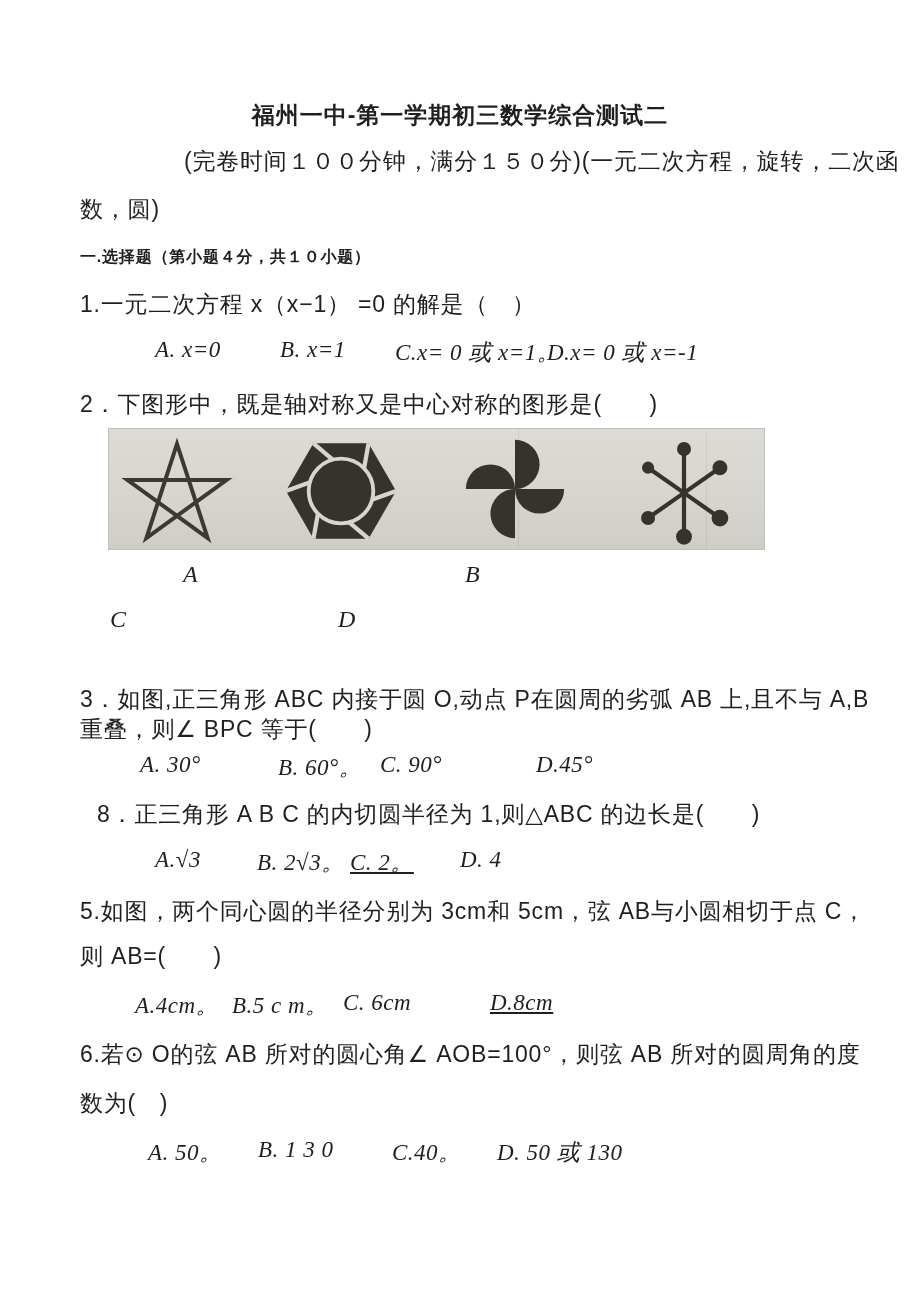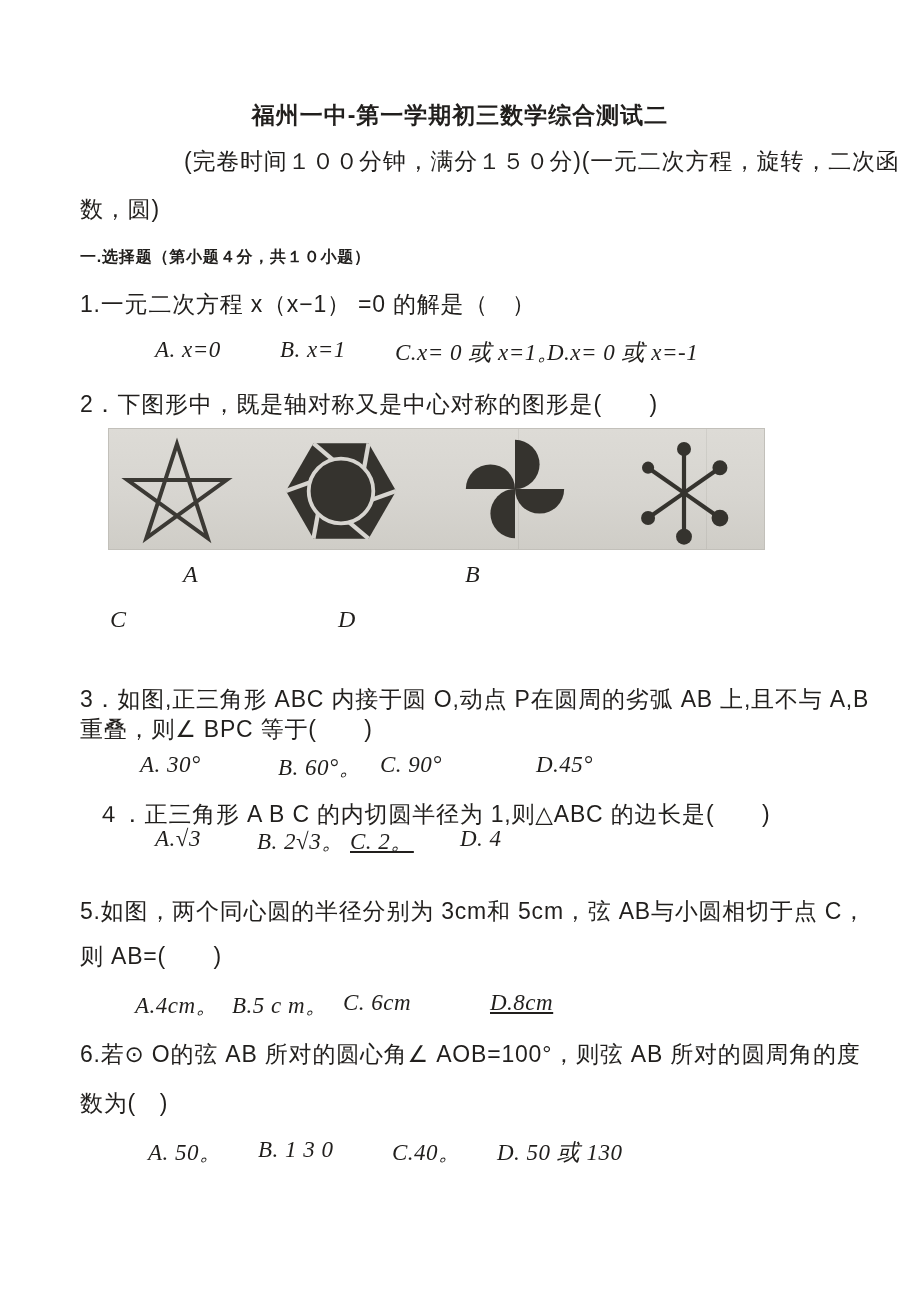--- a/index.html
+++ b/index.html
@@ -105,22 +105,22 @@
 
   <div class="abs cn" style="left:80px;top:650px;margin-top:35px;">3．如图,正三角形 ABC 内接于圆 O,动点 P在圆周的劣弧 AB 上,且不与 A,B</div>
   <div class="abs cn" style="left:80px;top:704px;margin-top:11px;">重叠，则∠ BPC 等于(　　)</div>
   <div class="opt-row" style="top:752px;">
     <span class="opt" style="left:140px;">A.  30°</span>
     <span class="opt" style="left:278px;">B.  60°。</span>
     <span class="opt" style="left:380px;">C.  90°</span>
     <span class="opt" style="left:536px;">D.45°</span>
   </div>
 
-  <div class="abs cn" style="left:97px;top:800px;">４．正三角形 A B C 的内切圆半径为 1,则△ABC 的边长是(　　)</div>
-  <div class="opt-row" style="top:826px;">
+  <div class="abs cn" style="left:97px;top:800px;">8．正三角形 A B C 的内切圆半径为 1,则△ABC 的边长是(　　)</div>
+  <div class="opt-row" style="top:847px;">
     <span class="opt" style="left:155px;">A.√3</span>
     <span class="opt" style="left:257px;">B.  2√3。</span>
     <span class="opt" style="left:350px;text-decoration:underline;">C.  2。</span>
     <span class="opt" style="left:460px;">D. 4</span>
   </div>
 
   <div class="abs cn" style="left:80px;top:897px;">5.如图，两个同心圆的半径分别为 3cm和 5cm，弦 AB与小圆相切于点 C，</div>
   <div class="abs cn" style="left:80px;top:942px;">则 AB=(　　)</div>
   <div class="opt-row" style="top:990px;">
     <span class="opt" style="left:135px;">A.4cm。</span>

